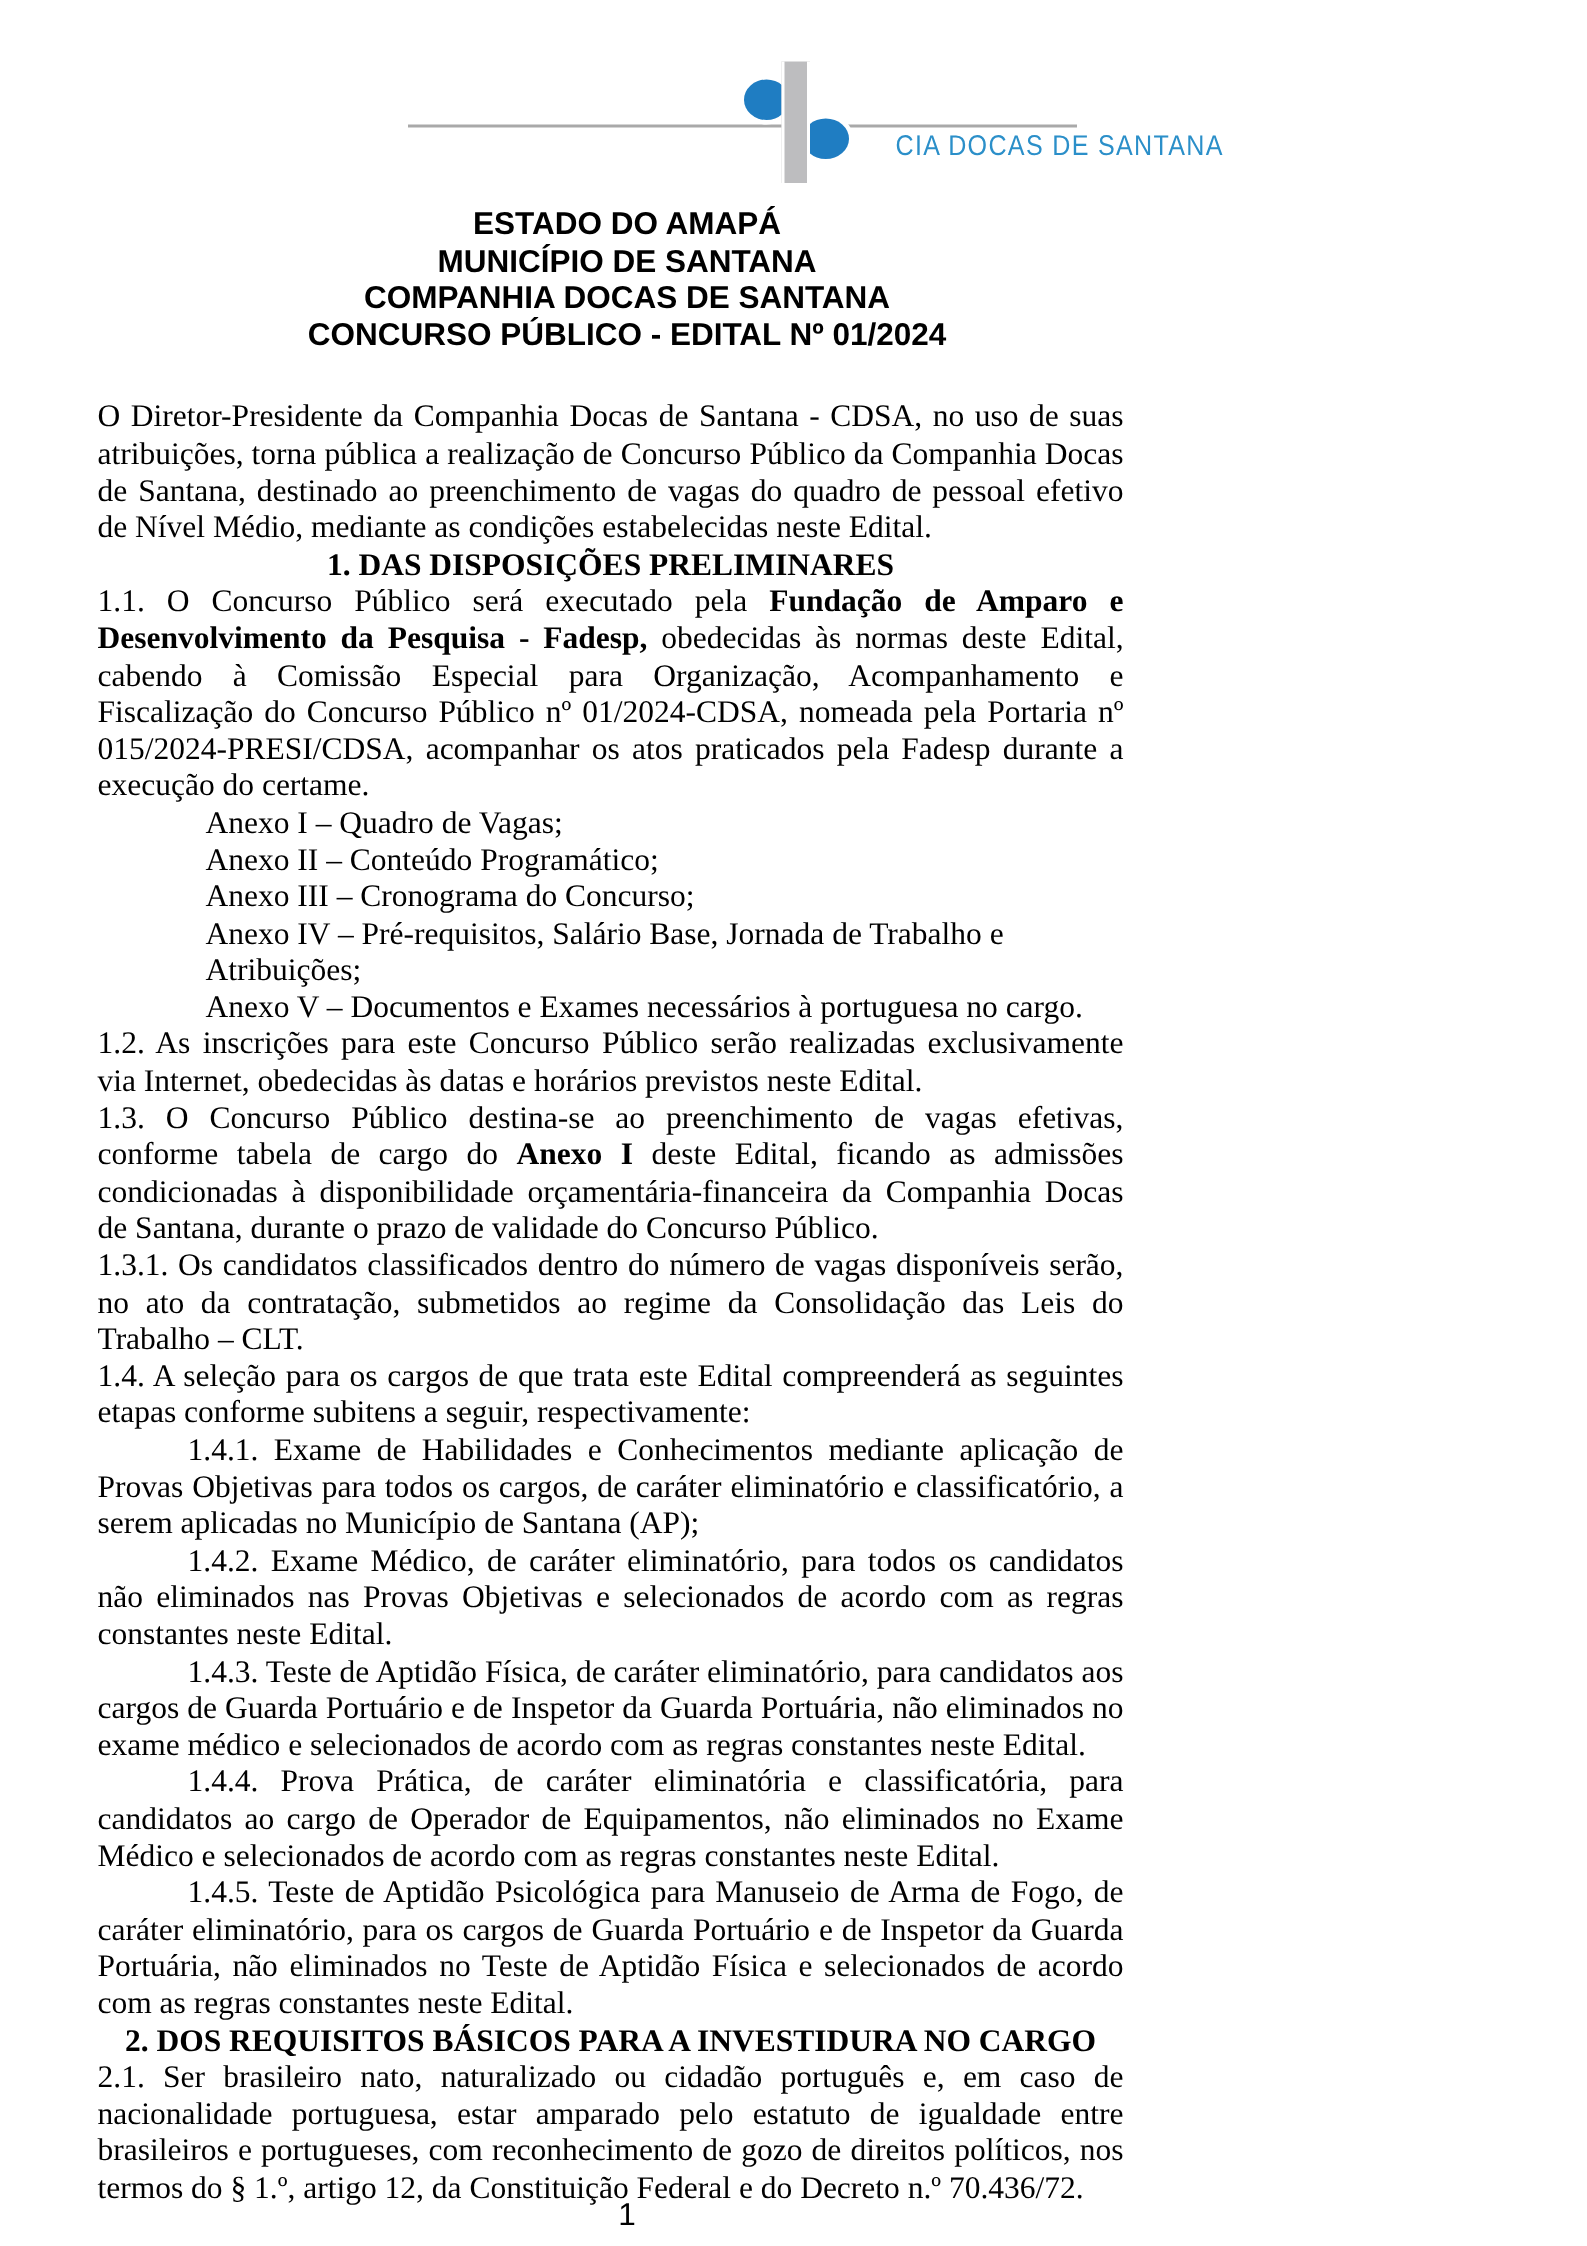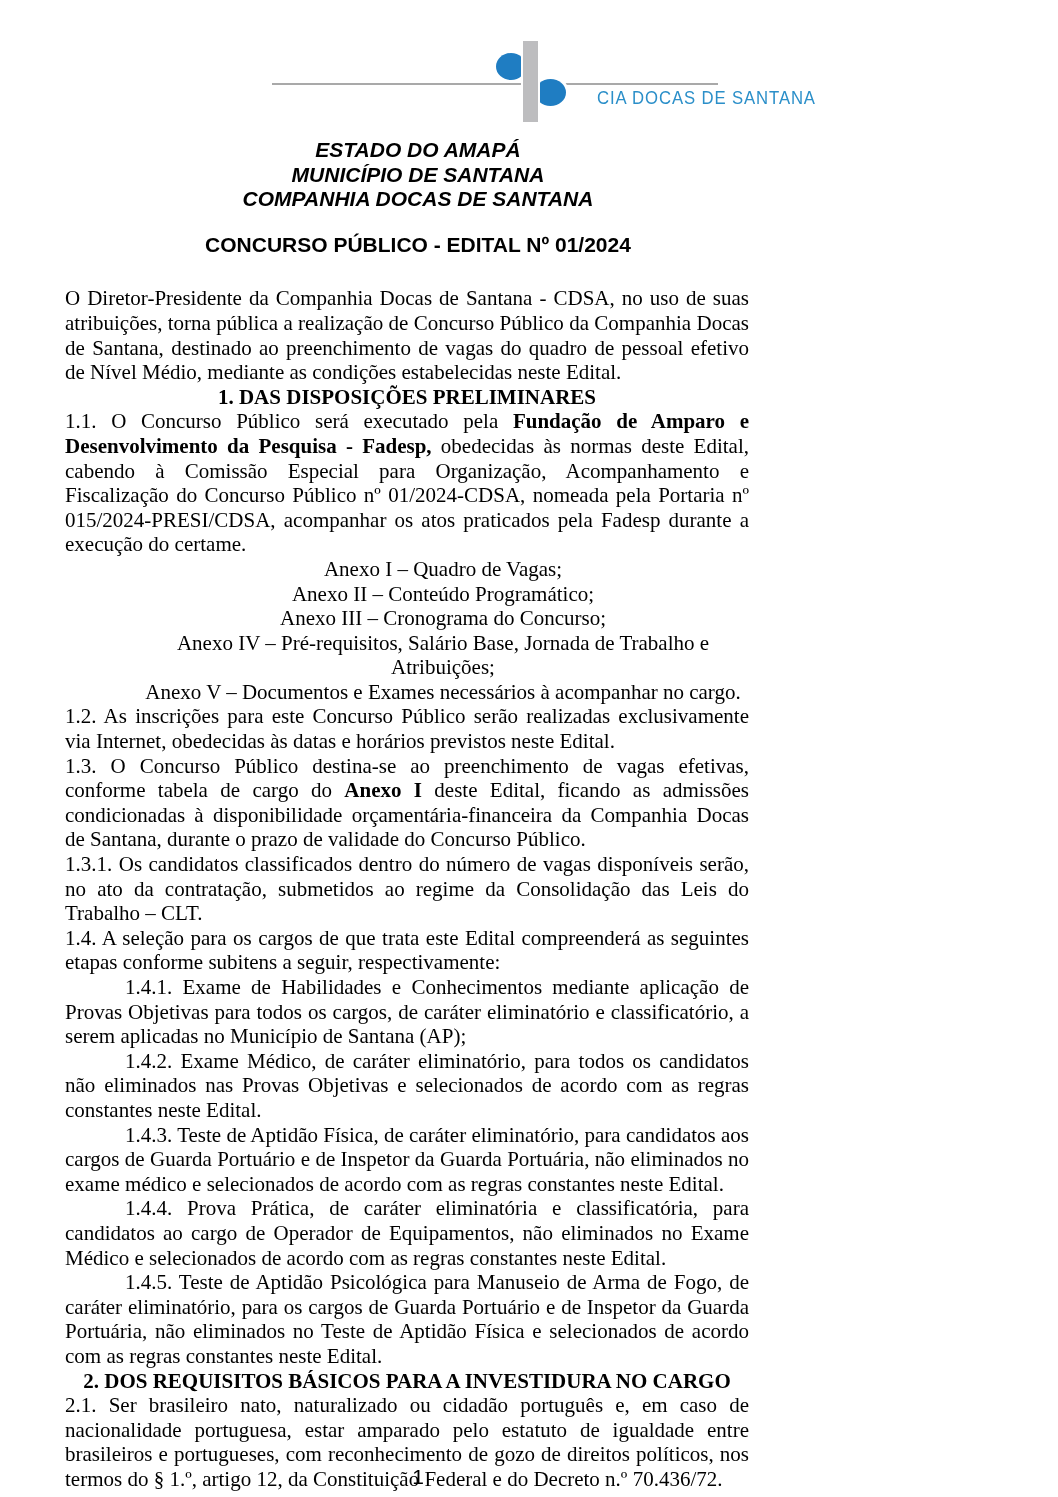--- a/index.html
+++ b/index.html
@@ -34,28 +34,28 @@
     z-index: 3;
   }
   .logo-wordmark {
     position: absolute; left: 597px; top: 87px; z-index: 2;
     color: #2b8fc9; font-size: 19px; line-height: 21px;
     letter-spacing: 1px; white-space: nowrap;
     transform: scaleX(0.88); transform-origin: left center;
   }
 
   
-  .header-block { margin-top: 10px; text-align: center; font-weight: bold; font-style: italic; }
-  .doc-title    { margin-top: 21px; text-align: center; font-weight: bold; }
+  .header-block { margin-top: 10px; text-align: center; font-weight: bold; }
+  .doc-title    { text-align: center; font-weight: bold; }
 
   
   .content { margin: 29px 87px 0 65px; text-align: justify; font-family: Liberation Serif, serif; }
   .content p { margin: 0; }
   .section-heading { font-weight: bold; margin-top: 24.6px; text-align: center; }
-  .annex-list { padding-left: 72px; text-align: center; }
+  .annex-list { padding-left: 72px; text-align: left; }
   .annex-list div { margin: 0; }
   .subitem { text-indent: 60px; }
   b.inline-bold { font-weight: bold; }
 
   
   .page-number {
     position: absolute; left: 0; right: 0; bottom: 7px;
     text-align: center;
   }
 </style>
@@ -86,21 +86,21 @@
     <p class="section-heading">1. DAS DISPOSIÇÕES PRELIMINARES</p>
 
     <p><span>1.1. O Concurso Público será executado pela </span><b class="inline-bold">Fundação de Amparo e Desenvolvimento da Pesquisa - Fadesp,</b><span> obedecidas às normas deste Edital, cabendo à Comissão Especial para Organização, Acompanhamento e Fiscalização do Concurso Público nº 01/2024-CDSA, nomeada pela Portaria nº 015/2024-PRESI/CDSA, acompanhar os atos praticados pela Fadesp durante a execução do certame.</span></p>
 
 
     <div class="annex-list">
       <div>Anexo I – Quadro de Vagas;</div>
       <div>Anexo II – Conteúdo Programático;</div>
       <div>Anexo III – Cronograma do Concurso;</div>
       <div>Anexo IV – Pré-requisitos, Salário Base, Jornada de Trabalho e Atribuições;</div>
-      <div>Anexo V – Documentos e Exames necessários à acompanhar no cargo.</div>
+      <div>Anexo V – Documentos e Exames necessários à portuguesa no cargo.</div>
     </div>
 
     <p>1.2. As inscrições para este Concurso Público serão realizadas exclusivamente via Internet, obedecidas às datas e horários previstos neste Edital.</p>
 
     <p><span>1.3. O Concurso Público destina-se ao preenchimento de vagas efetivas, conforme tabela de cargo do </span><b class="inline-bold">Anexo I</b><span> deste Edital, ficando as admissões condicionadas à disponibilidade orçamentária-financeira da Companhia Docas de Santana, durante o prazo de validade do Concurso Público.</span></p>
 
     <p>1.3.1. Os candidatos classificados dentro do número de vagas disponíveis serão, no ato da contratação, submetidos ao regime da Consolidação das Leis do Trabalho – CLT.</p>
     <p>1.4. A seleção para os cargos de que trata este Edital compreenderá as seguintes etapas conforme subitens a seguir, respectivamente:</p>
     <p class="subitem">1.4.1. Exame de Habilidades e Conhecimentos mediante aplicação de Provas Objetivas para todos os cargos, de caráter eliminatório e classificatório, a serem aplicadas no Município de Santana (AP);</p>
     <p class="subitem">1.4.2. Exame Médico, de caráter eliminatório, para todos os candidatos não eliminados nas Provas Objetivas e selecionados de acordo com as regras constantes neste Edital.</p>

